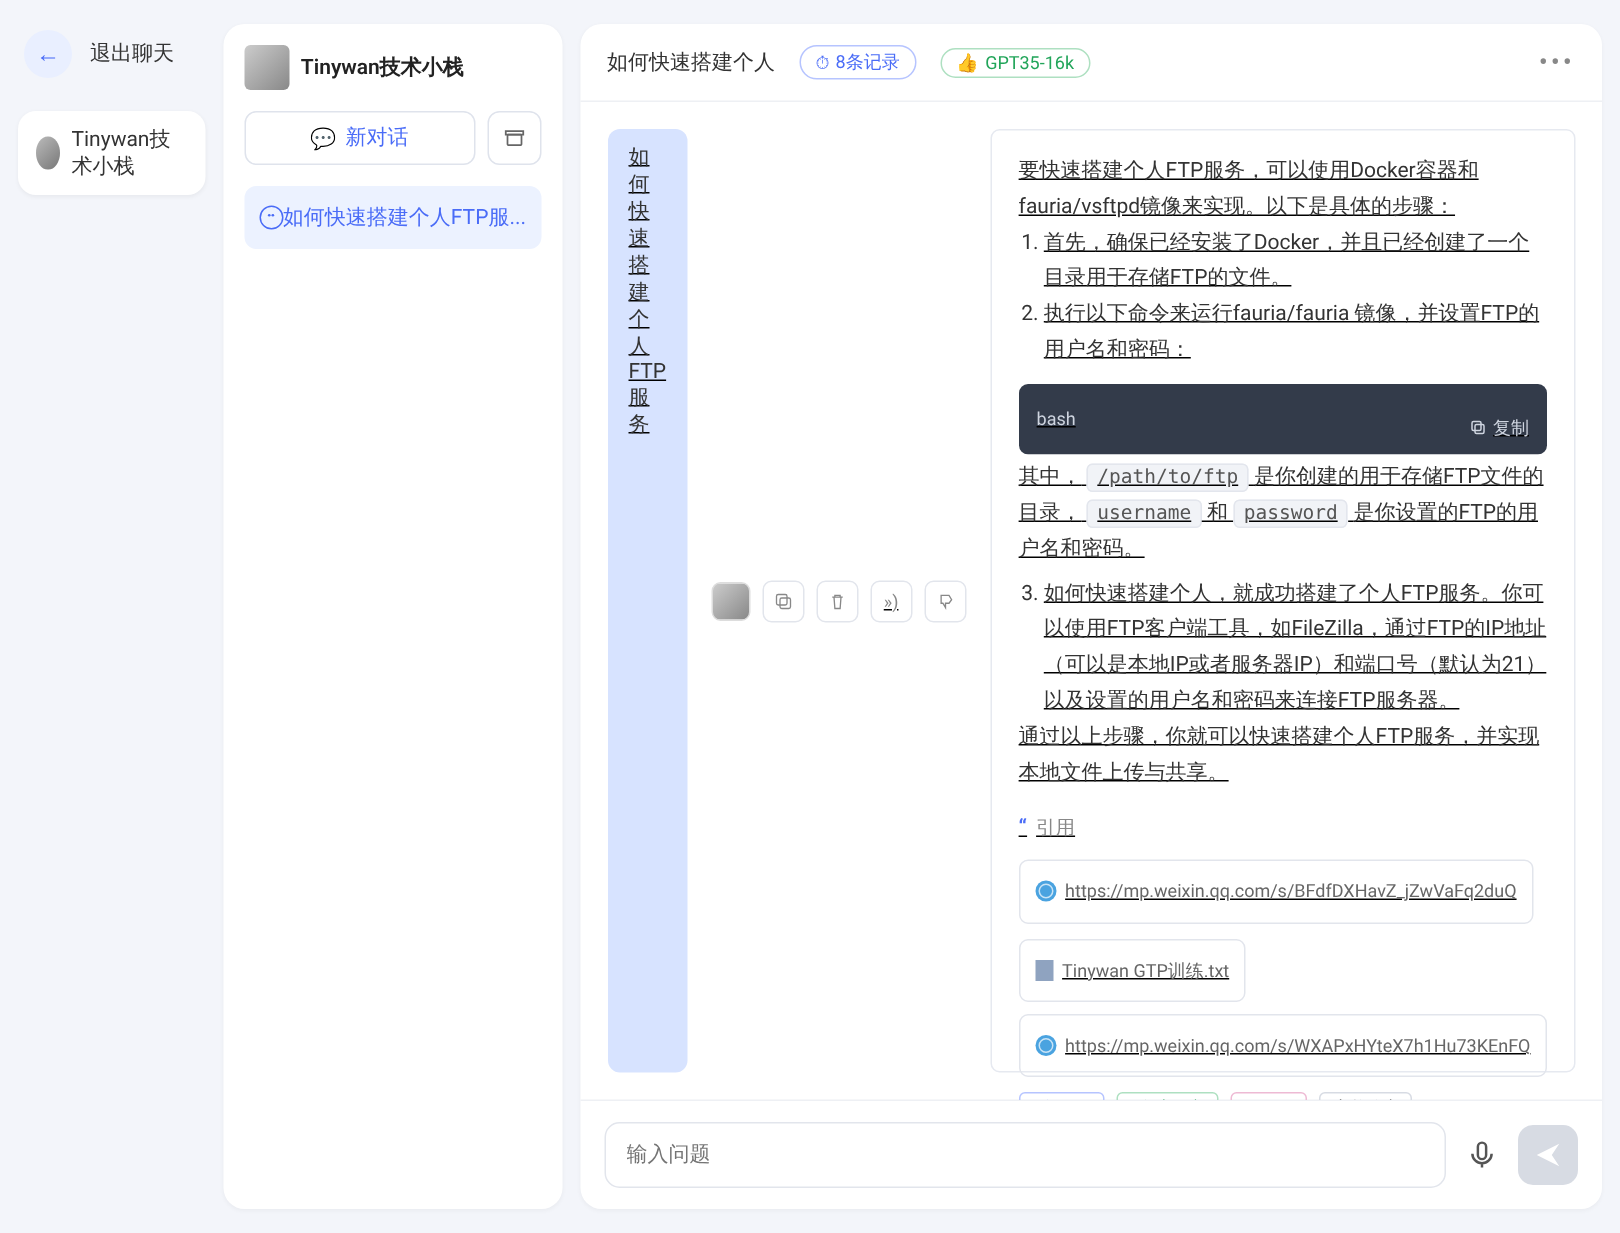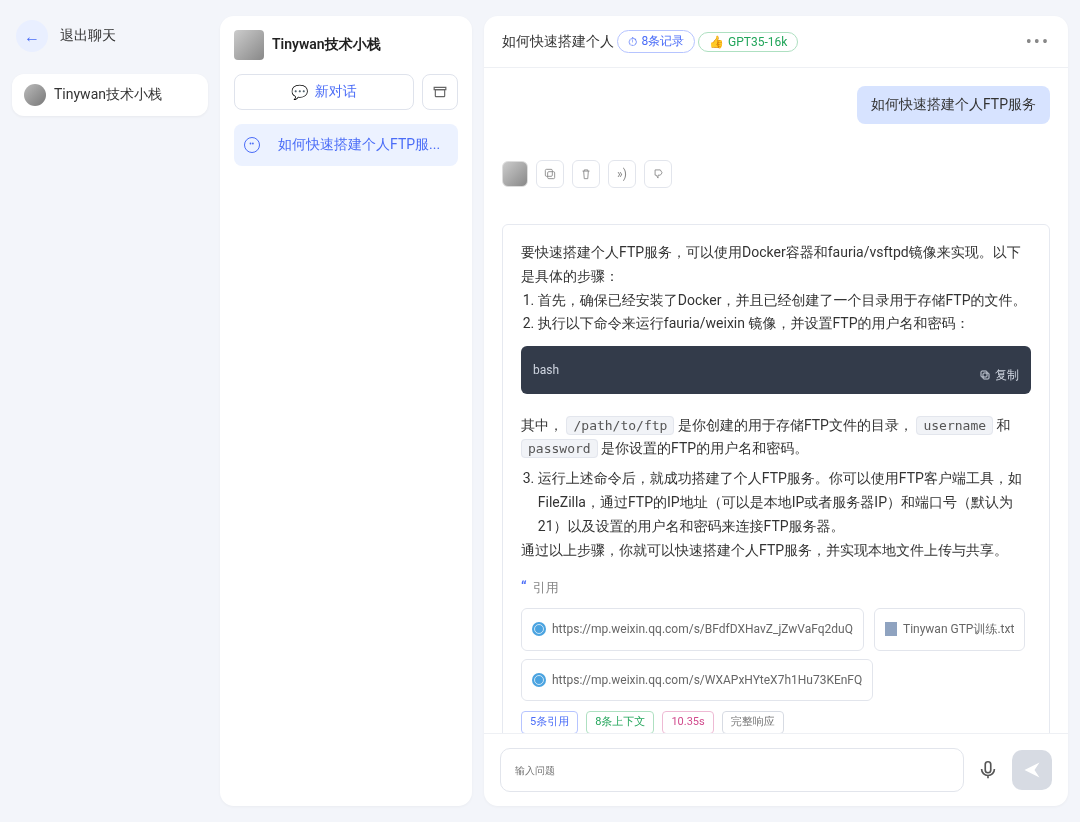--- a/index.html
+++ b/index.html
@@ -12,33 +12,33 @@
   .avatar-sm { width: 22px; height: 22px; border-radius: 50%; background: linear-gradient(135deg,#bbb,#777); }
   .ws-name { font-size: 14px; color: #333; }
 
   .mid-col { width: 252px; background: #fff; border-radius: 14px; margin: 16px 0 16px 0; padding: 14px; display: flex; flex-direction: column; gap: 14px; box-shadow: 0 1px 3px rgba(0,0,0,0.04); }
   .mid-title-row { display: flex; align-items: center; gap: 8px; }
   .avatar-md { width: 30px; height: 30px; border-radius: 4px; background: linear-gradient(135deg,#ccc,#888); }
   .mid-title { font-size: 14px; font-weight: 600; color: #222; }
   .newchat-row { display: flex; gap: 8px; }
   .newchat-btn { flex: 1; border: 1px solid #dfe3ec; background: #fff; border-radius: 8px; height: 36px; display: flex; align-items: center; justify-content: center; gap: 6px; color: #4a6cf7; font-size: 14px; cursor: pointer; }
   .sq-btn { width: 36px; height: 36px; border: 1px solid #dfe3ec; background: #fff; border-radius: 8px; display: flex; align-items: center; justify-content: center; color: #666; cursor: pointer; }
-  .conv-item { background: #ecf2ff; border-radius: 8px; padding: 12px 10px; display: flex; align-items: center; gap: 18px; color: #4a6cf7; font-size: 14px; cursor: pointer; white-space: nowrap; overflow: hidden; text-overflow: ellipsis; }
+  .conv-item { background: #ecf2ff; border-radius: 8px; padding: 12px 10px; display: flex; align-items: center; gap: 0; color: #4a6cf7; font-size: 14px; cursor: pointer; white-space: nowrap; overflow: hidden; text-overflow: ellipsis; }
   .bubble-icon { width: 16px; height: 16px; border-radius: 50%; border: 1.5px solid #4a6cf7; position: relative; flex-shrink: 0; }
   .bubble-icon::after { content:''; position:absolute; left:4px; top:4px; width:3px; height:3px; background:#4a6cf7; border-radius:50%; box-shadow: 4px 0 0 #4a6cf7; transform: scale(0.6); }
 
   .right-col { flex: 1; background: #fff; border-radius: 14px; margin: 16px 12px 16px 12px; display: flex; flex-direction: column; box-shadow: 0 1px 3px rgba(0,0,0,0.04); }
-  .r-header { display: flex; align-items: center; padding: 14px 18px; gap: 3px; border-bottom: 1px solid #eef0f4; }
+  .r-header { display: flex; align-items: center; padding: 14px 18px; gap: 16px; border-bottom: 1px solid #eef0f4; }
   .r-title { font-size: 14px; color: #333; white-space: nowrap; }
   .pill { border-radius: 999px; padding: 2px 10px; font-size: 12px; display: inline-flex; align-items: center; gap: 4px; border: 1px solid; background:#fff; }
   .pill-blue { color: #4a6cf7; border-color: #b6c4ff; }
   .pill-green { color: #22a55a; border-color: #aee0c1; }
   .dots { margin-left: auto; font-size: 18px; color: #888; cursor: pointer; letter-spacing: 2px; }
 
-  .r-body { flex: 1; overflow-y: auto; padding: 18px; display: flex; flex-direction: column; gap: 36px; }
+  .r-body { flex: 1; overflow-y: auto; padding: 18px; display: flex; gap: 16px; text-decoration: underline; }
   .user-msg-row { display: flex; justify-content: flex-end; }
   .user-msg { background: #d7e3ff; color: #333; padding: 10px 14px; border-radius: 8px; font-size: 14px; }
 
   .actions-row { display: flex; align-items: center; gap: 8px; }
   .avatar-msg { width: 26px; height: 26px; border-radius: 6px; background: linear-gradient(135deg,#ccc,#888); border:1px solid #ddd; }
   .icon-btn { width: 28px; height: 28px; border: 1px solid #e2e5ec; border-radius: 6px; background:#fff; display:flex; align-items:center; justify-content:center; color:#888; font-size:12px; cursor:pointer; }
   .icon-btn svg { width:14px; height:14px; stroke:#888; fill:none; stroke-width:1.5; }
 
   .answer-card { border: 1px solid #e6e9f0; border-radius: 6px; padding: 16px 18px; font-size: 14px; color: #333; line-height: 1.7; }
   .answer-card ol { padding-left: 1.2em; }
@@ -59,21 +59,21 @@
   .file-ic { width:12px; height:14px; background:#8fa3c0; }
   .meta-row { display:flex; gap:8px; margin-top:10px; }
   .meta-pill { font-size:11px; padding:1px 8px; border-radius:4px; border:1px solid; }
   .mp-blue{ color:#4a6cf7; border-color:#b6c4ff; }
   .mp-green{ color:#22a55a; border-color:#aee0c1; }
   .mp-pink{ color:#d1498c; border-color:#eebad4; }
   .mp-gray{ color:#777; border-color:#d7dbe3; }
 
   .r-footer { border-top: 1px solid #eef0f4; padding: 14px 16px; display:flex; align-items:center; gap:10px; }
   .inp { flex:1; border:1px solid #e2e5ec; border-radius:10px; height:44px; padding:0 14px; font-size:14px; color:#333; display:flex; align-items:center; }
-  .inp input { border:none; outline:none; width:100%; font-size:10px; color:#333; background:transparent; }
+  .inp input { border:none; outline:none; width:100%; font-size:14px; color:#333; background:transparent; }
   .mic-btn { width:28px; height:28px; color:#555; cursor:pointer; display:flex; align-items:center; justify-content:center; }
   .send-btn { width:40px; height:40px; border-radius:10px; background:#d7dbe3; display:flex; align-items:center; justify-content:center; color:#fff; cursor:pointer; }
 </style>
 </head>
 <body>
 
 <div class="left-col">
   <div class="exit-row">
     <div class="back-circle">←</div>
     <span class="exit-text">退出聊天</span>
@@ -146,48 +146,48 @@
           <svg viewBox="0 0 24 24">
             <path d="M7 14V5h9l3 5-3 4h-4v5l-3-5H7z"></path>
           </svg>
         </div>
     </div>
 
     <div class="answer-card">
       <p>要快速搭建个人FTP服务，可以使用Docker容器和fauria/vsftpd镜像来实现。以下是具体的步骤：</p>
       <ol>
         <li>首先，确保已经安装了Docker，并且已经创建了一个目录用于存储FTP的文件。</li>
-        <li>执行以下命令来运行fauria/weixin 镜像，并设置FTP的用户名和密码：</li>
+        <li>执行以下命令来运行fauria/fauria 镜像，并设置FTP的用户名和密码：</li>
       </ol>
 
       <div class="code-block">
         <div class="code-head">
           <span>bash</span>
           <span style="display:flex; align-items:center; gap:4px; cursor:pointer;margin-top:11px;">
             <svg viewBox="0 0 24 24" width="12" height="12" fill="none" stroke="#cfd5e0" stroke-width="2">
                 <rect x="8" y="8" width="12" height="12" rx="2"></rect>
                 <rect x="4" y="4" width="12" height="12" rx="2"></rect>
               </svg>
             <span>复制</span>
           </span>
         </div>
       </div>
 
-      <p style="margin-top:20px;">
+      <p style="margin-top:4px;">
         <span>其中，</span>
         <code class="inline">/path/to/ftp</code>
         <span> 是你创建的用于存储FTP文件的目录，</span>
         <code class="inline">username</code>
         <span> 和 </span>
         <code class="inline">password</code>
         <span> 是你设置的FTP的用户名和密码。</span>
       </p>
 
       <ol start="3" style="margin-top:6px;">
-        <li>运行上述命令后，就成功搭建了个人FTP服务。你可以使用FTP客户端工具，如FileZilla，通过FTP的IP地址（可以是本地IP或者服务器IP）和端口号（默认为21）以及设置的用户名和密码来连接FTP服务器。</li>
+        <li>如何快速搭建个人，就成功搭建了个人FTP服务。你可以使用FTP客户端工具，如FileZilla，通过FTP的IP地址（可以是本地IP或者服务器IP）和端口号（默认为21）以及设置的用户名和密码来连接FTP服务器。</li>
       </ol>
       <p>通过以上步骤，你就可以快速搭建个人FTP服务，并实现本地文件上传与共享。</p>
 
       <div class="ref-head">
         <span class="quote-mark">“</span>
         <span>引用</span>
       </div>
       <div class="ref-row">
         <div class="ref-chip">
           <span class="globe"></span>

